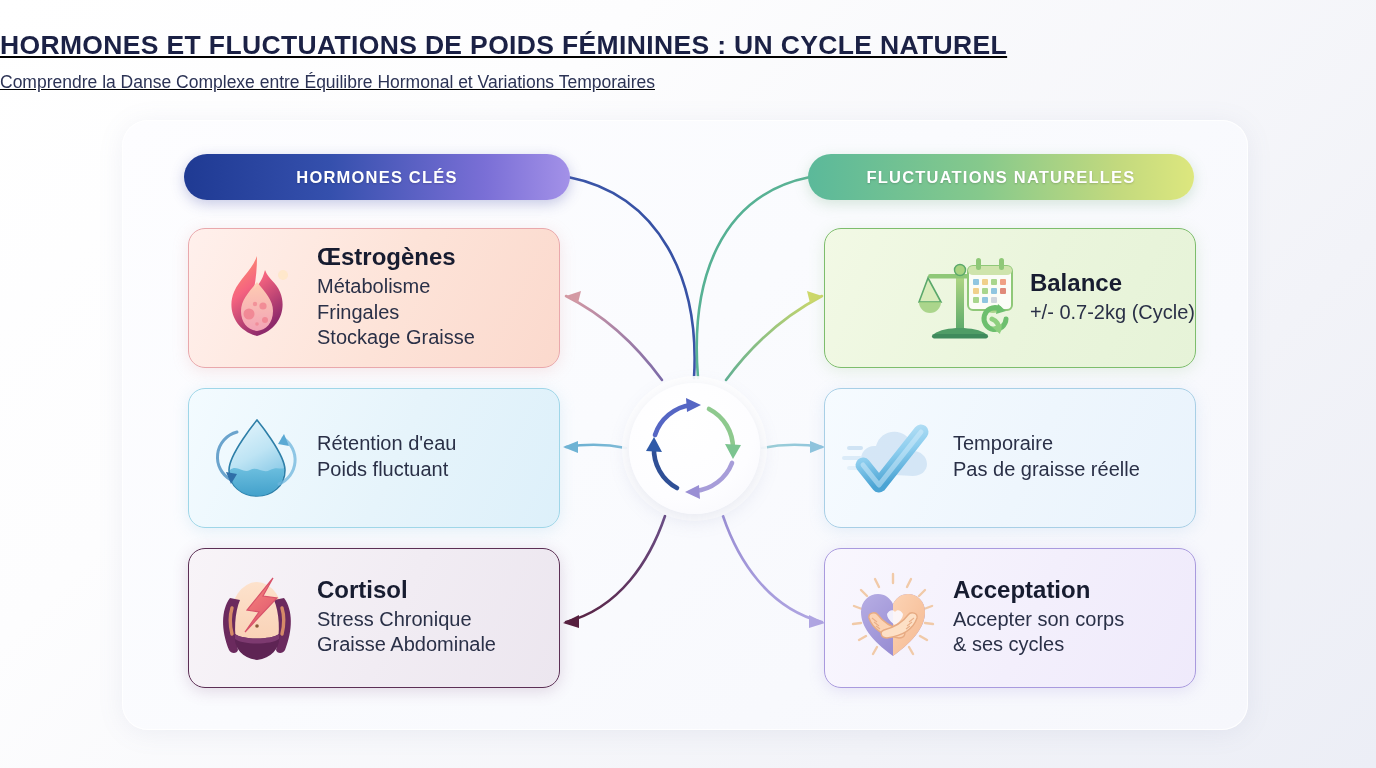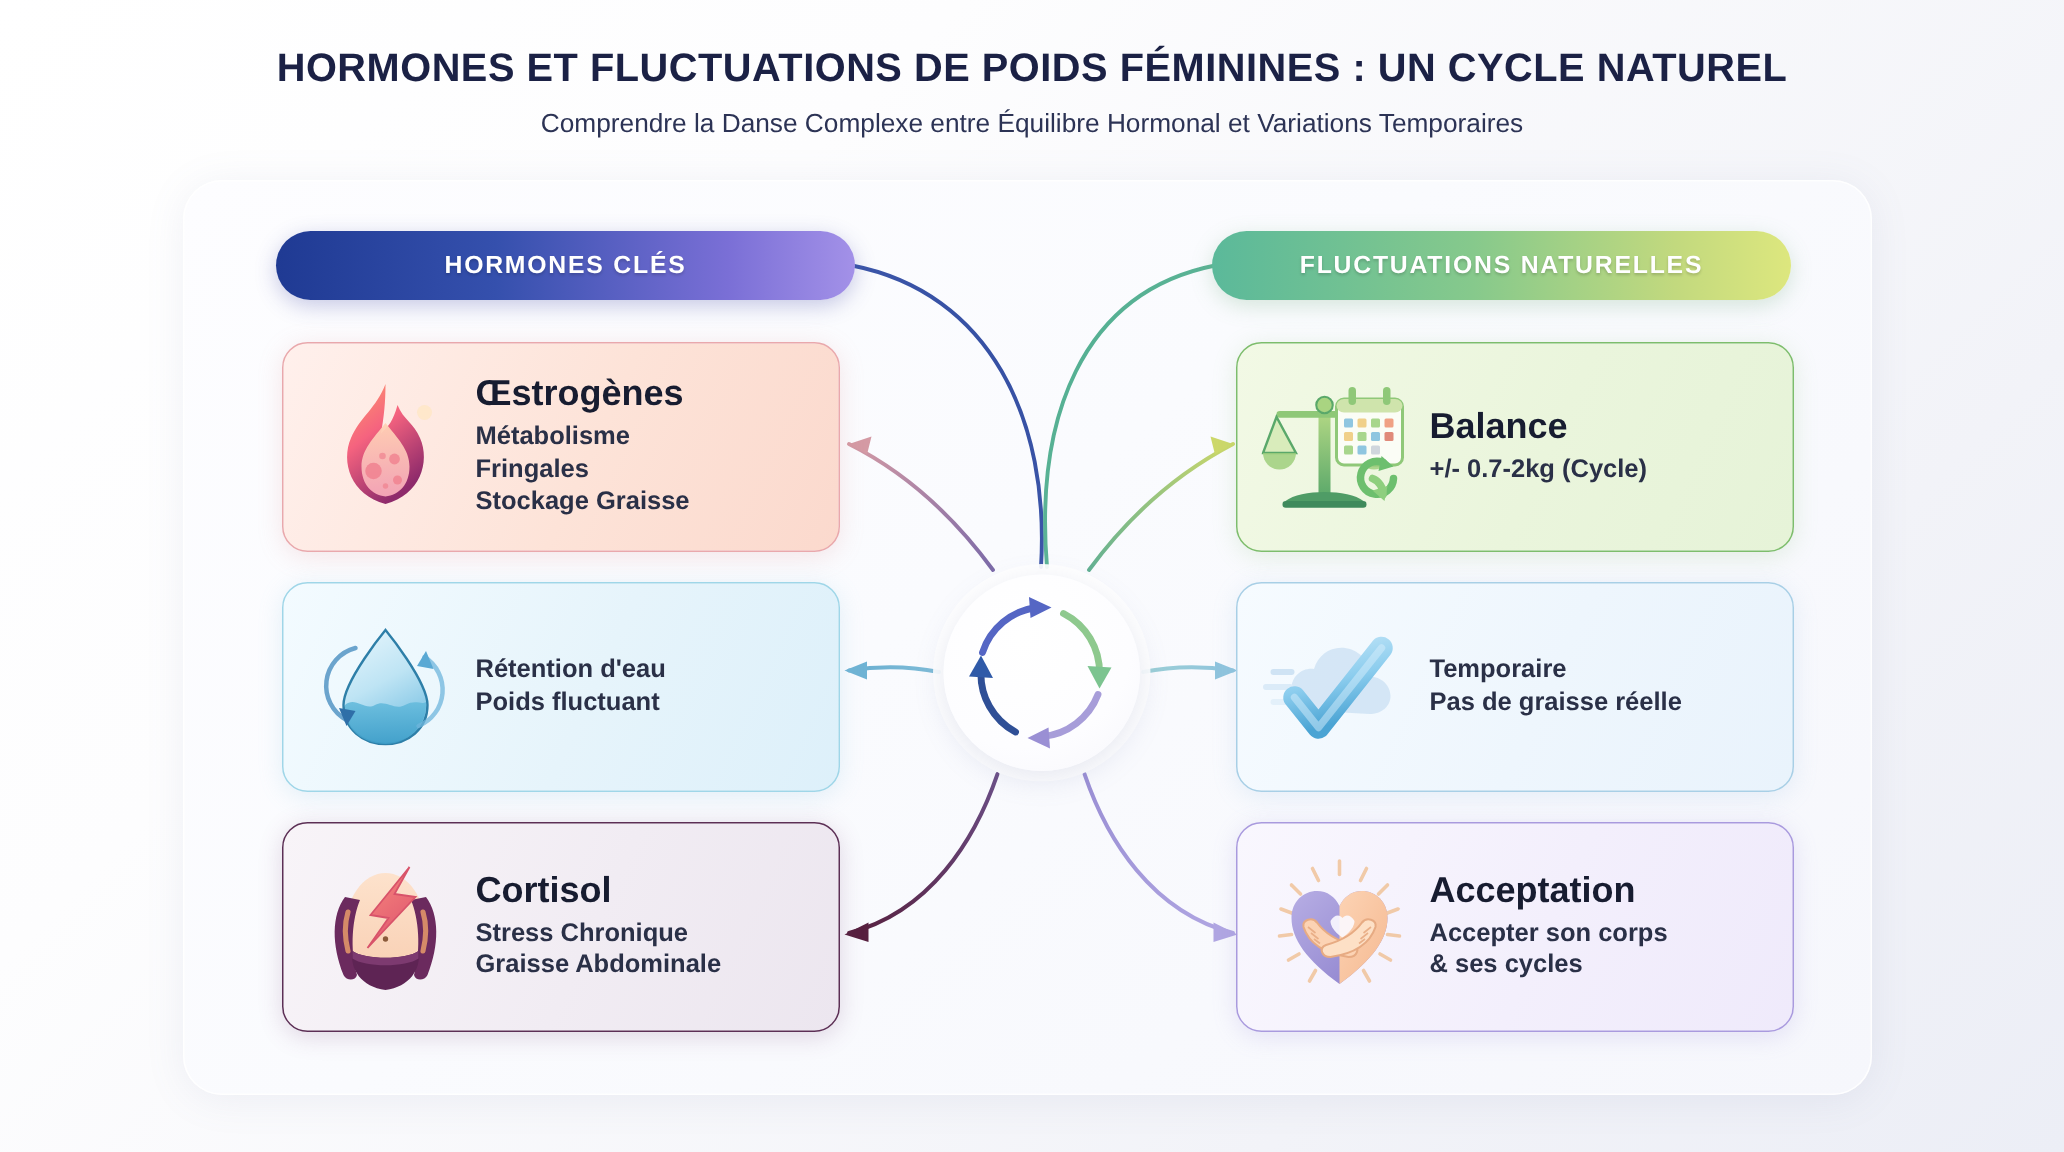--- a/index.html
+++ b/index.html
@@ -16,21 +16,21 @@
     background: linear-gradient(135deg, #ffffff 0%, #fdfdfe 30%, #f2f3f8 75%, #eceef6 100%);
     position: relative;
   }
 
   
   .header {
     position: absolute;
     top: 30px;
     left: 0;
     width: 100%;
-    text-align: center;
+    text-decoration: underline;
   }
   .title {
     font-size: 26.5px;
     font-weight: 700;
     letter-spacing: 0.35px;
     color: #1b2145;
     white-space: nowrap;
   }
   .subtitle {
     margin-top: 11px;
@@ -117,22 +117,22 @@
   }
   .card-title {
     font-size: 24px;
     font-weight: 700;
     color: #171c30;
     line-height: 1.16;
     margin-bottom: 3px;
     white-space: nowrap;
   }
   .card-line {
-    font-size: 17px;
-    font-weight: 700;
+    font-size: 20px;
+    font-weight: 400;
     color: #2a3047;
     line-height: 1.28;
     white-space: nowrap;
   }
 
   
   .c-left  { left: 188px; }
   .c-right { left: 824px; }
   .r1 { top: 228px; }
   .r2 { top: 388px; }
@@ -151,20 +151,21 @@
   }
   .skin-corti {
     background: linear-gradient(115deg, #f8f4f8 0%, #f1ecf3 55%, #ece6ef 100%);
     border: 1.6px solid #5c2f55;
     box-shadow: 0 3px 16px rgba(120,70,120,0.20);
   }
   .skin-balance {
     background: linear-gradient(115deg, #f2f9e5 0%, #eaf5dc 55%, #e6f3d8 100%);
     border: 1.6px solid #7dbd6c;
     box-shadow: 0 3px 16px rgba(140,190,120,0.20);
+    justify-content: flex-end;
   }
   .skin-nature {
     background: linear-gradient(115deg, #f6fbff 0%, #eef6fd 55%, #e9f3fc 100%);
     border: 1.6px solid #a8cfe6;
     box-shadow: 0 3px 16px rgba(140,185,220,0.18);
   }
   .skin-accept {
     background: linear-gradient(115deg, #f9f7fe 0%, #f3effc 55%, #efeafb 100%);
     border: 1.6px solid #a99ade;
     box-shadow: 0 3px 16px rgba(150,135,215,0.20);

